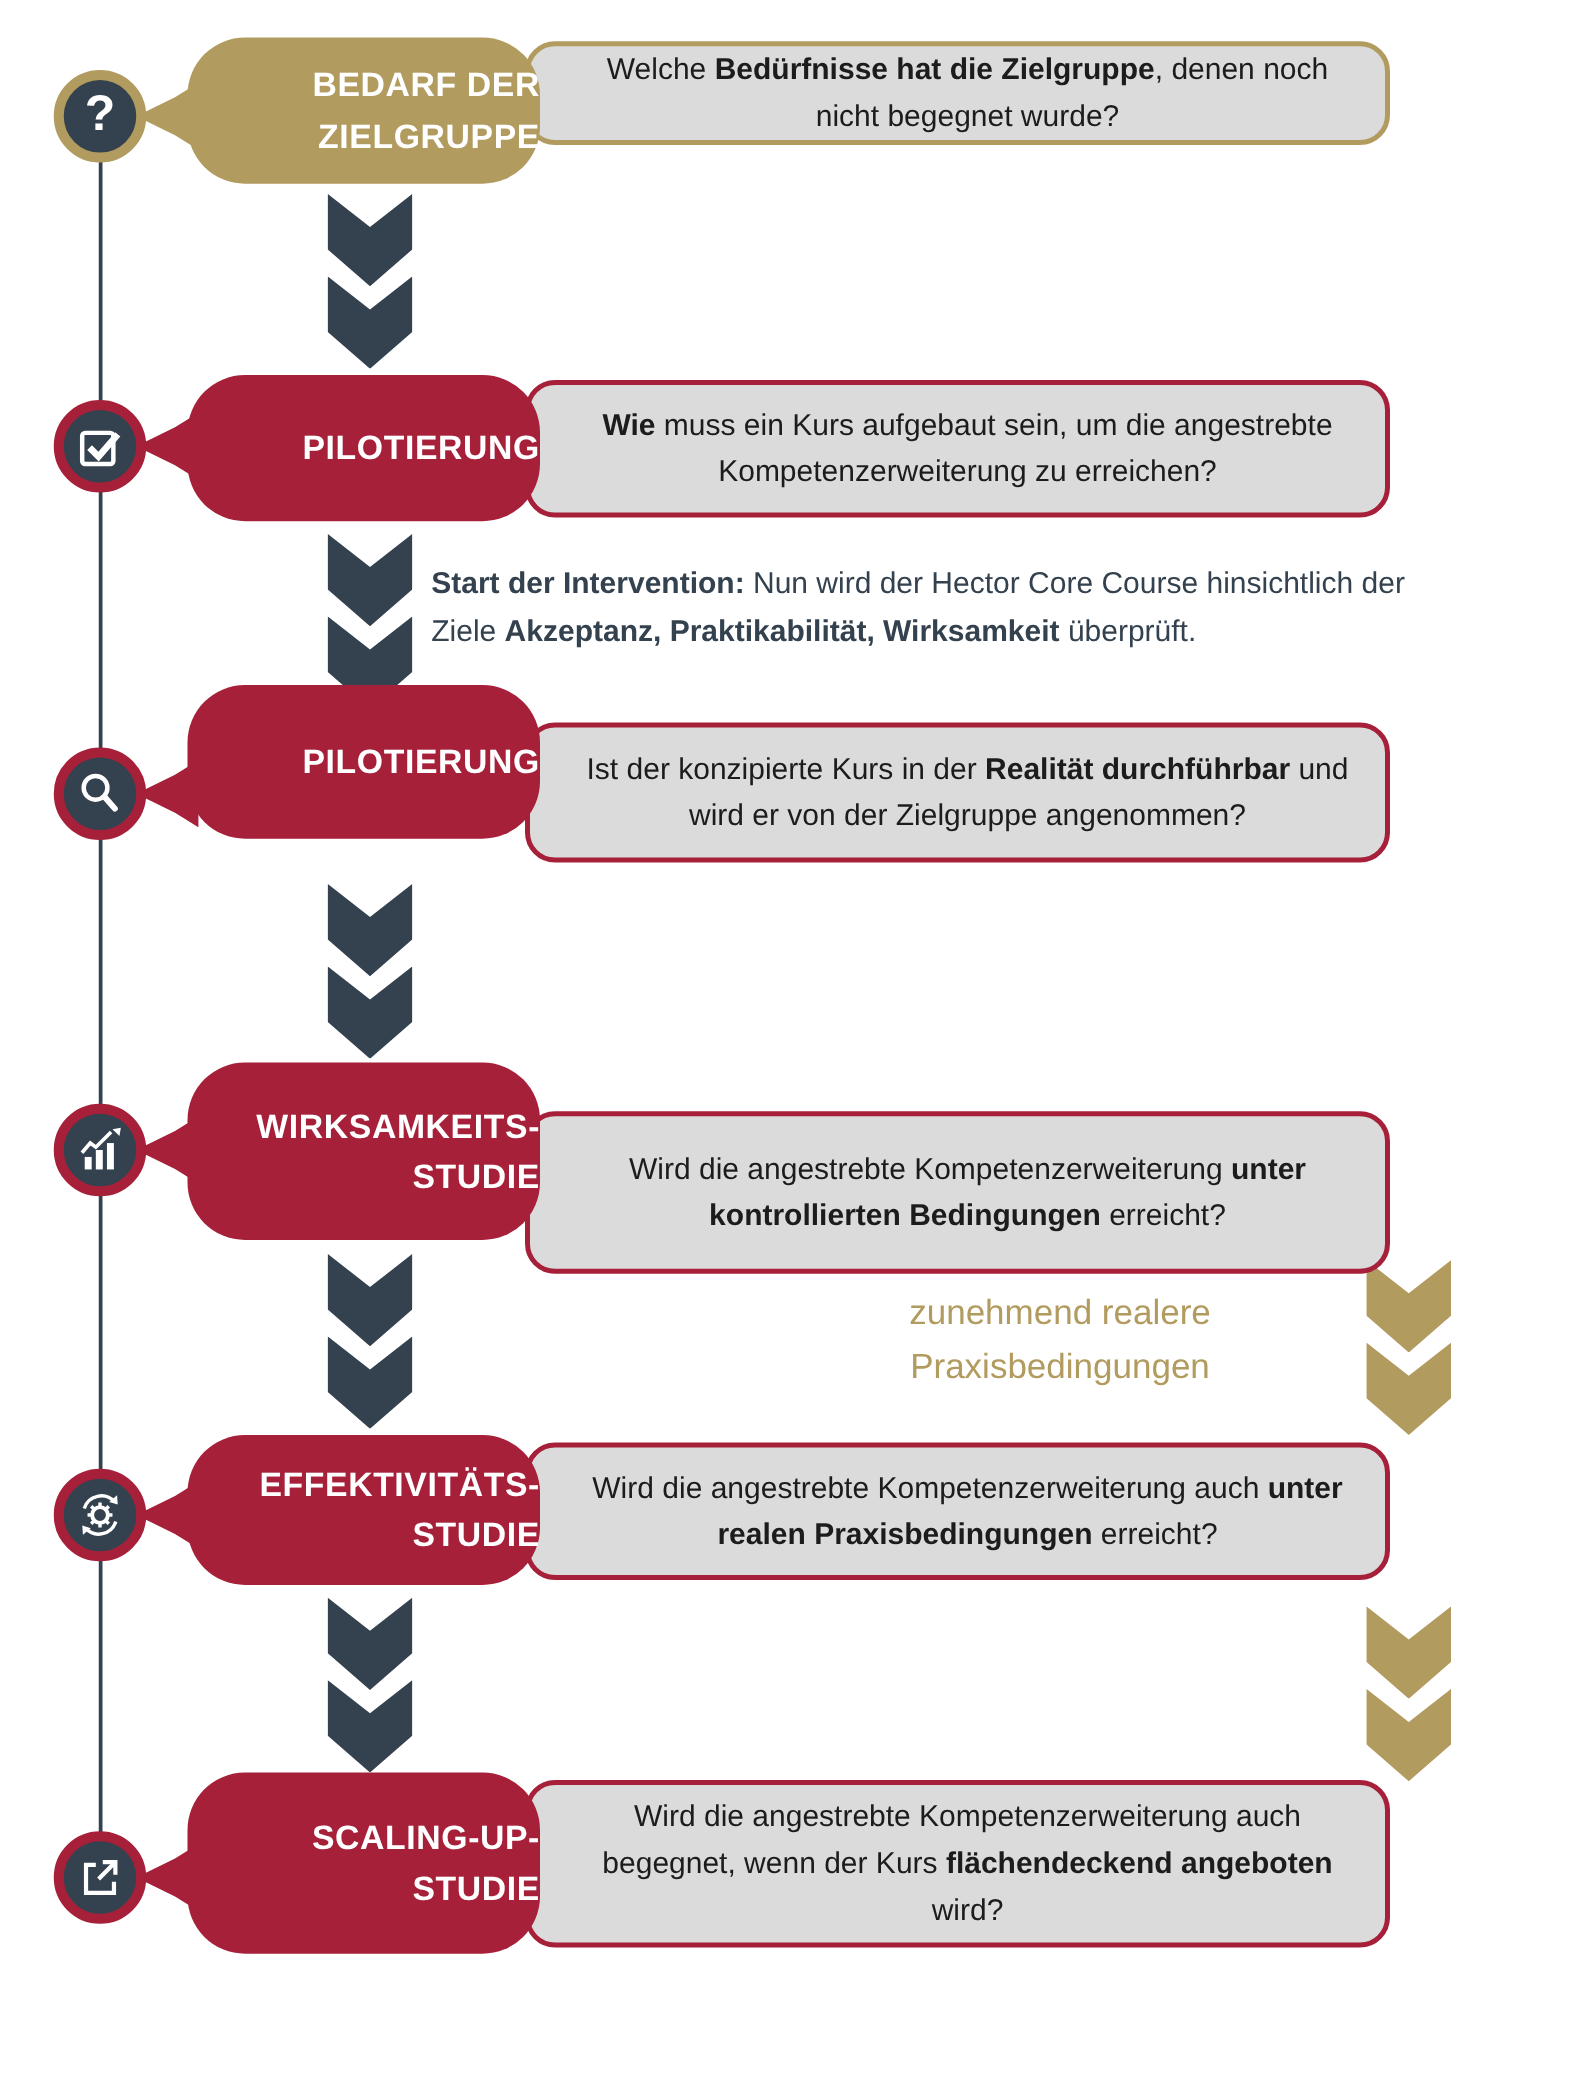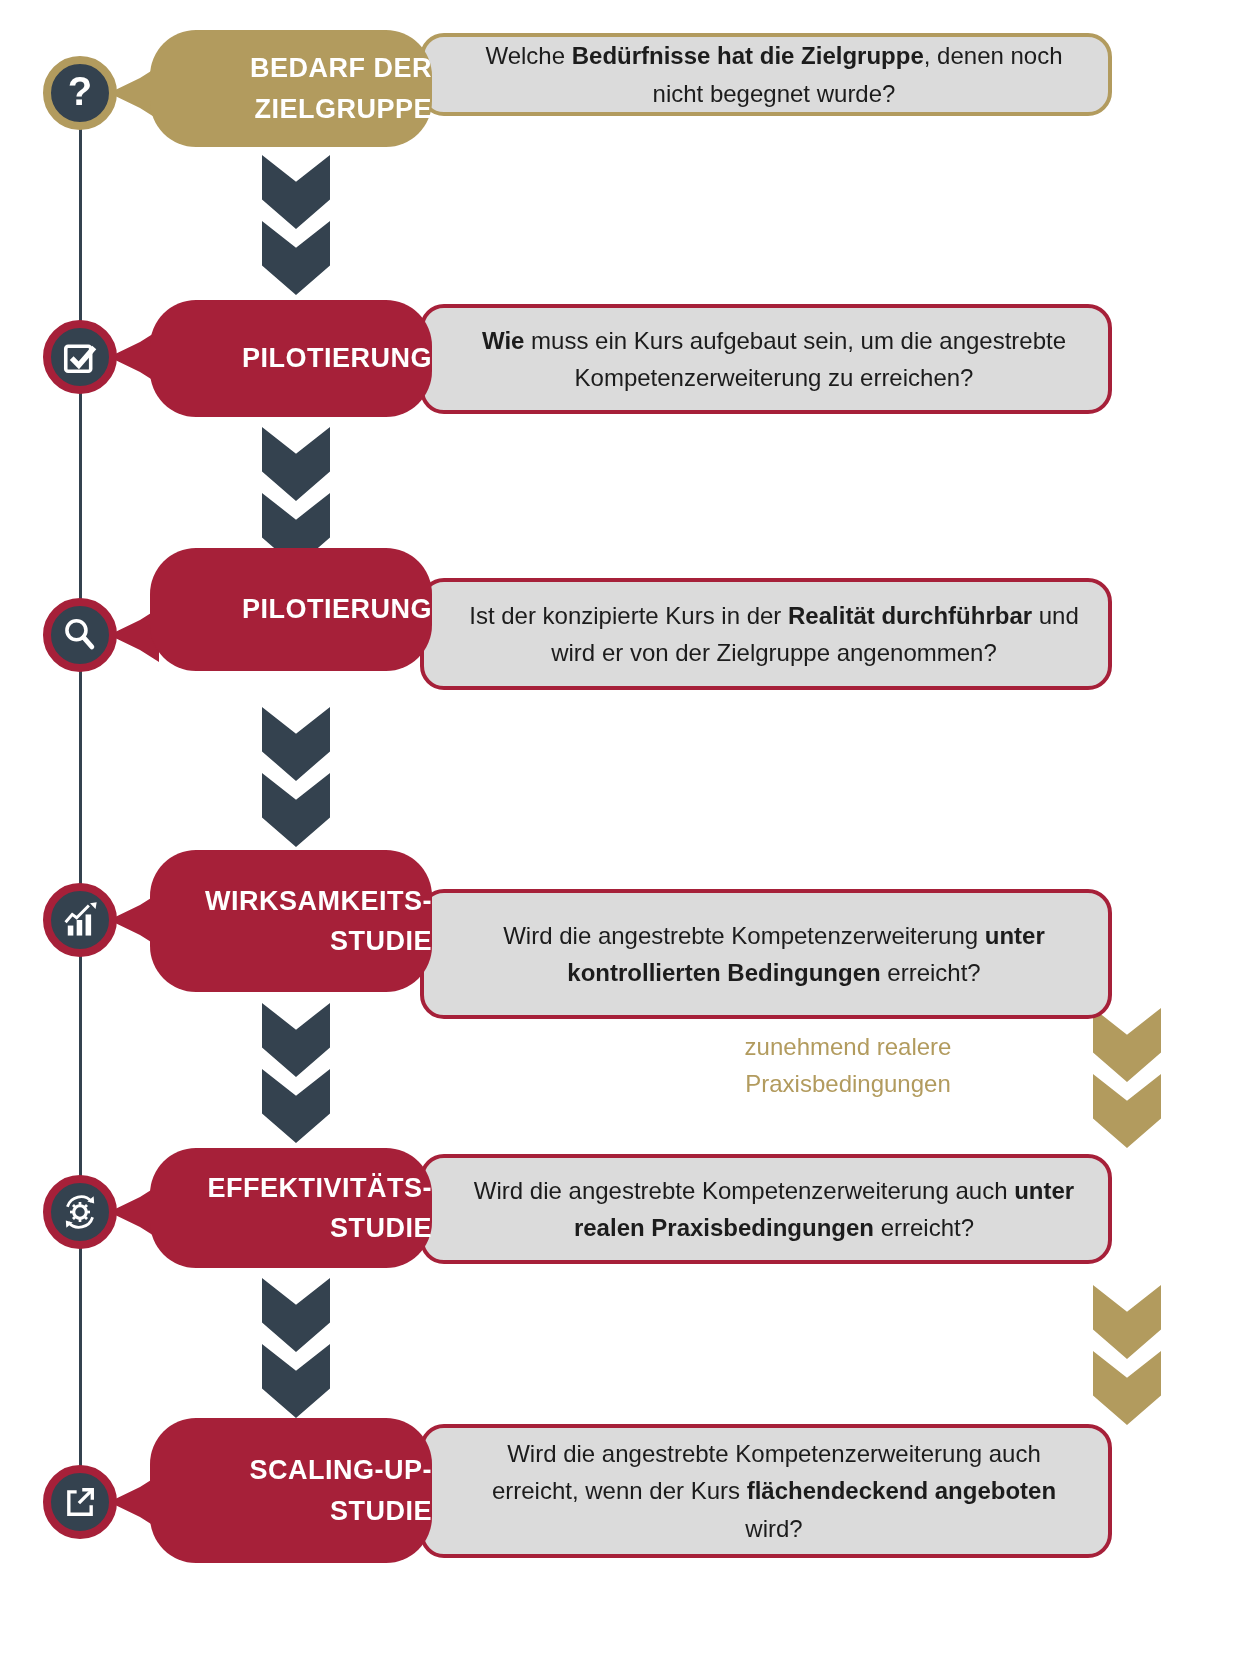--- a/index.html
+++ b/index.html
@@ -31,21 +31,21 @@
   .darrow{position:absolute;left:262px;width:68px;z-index:1;}
   .chev{width:68px;height:74px;background:var(--slate);margin-bottom:-8px;
     clip-path:polygon(0 0,50% 36%,100% 0,100% 60%,50% 100%,0 60%);}
   .chev.goldc{background:var(--gold);}
   .garrow{position:absolute;left:1093px;width:68px;z-index:1;}
 
   .note{position:absolute;left:345px;top:448px;width:815px;font-size:24px;color:var(--slate);
     line-height:1.62;text-align:left;z-index:2;}
   .note b{font-weight:bold;}
   .goldnote{position:absolute;left:690px;top:1028px;width:316px;text-align:center;
-    color:var(--gold);font-size:24px;line-height:1.55;z-index:2;}
+    color:var(--gold);font-size:28px;line-height:1.55;z-index:2;}
 
   svg{display:block;}
 </style>
 </head>
 <body>
 
 <div class="canvas">
   <div class="vline"></div>
 
   <div class="badge gold" style="top:56px;">
@@ -76,20 +76,23 @@
     <span>PILOTIERUNG</span>
     <span></span>
   </div>
   <div class="descbox red" style="top:304px;height:110px;">
     <div><b>Wie</b><span> muss ein Kurs aufgebaut sein, um die angestrebte Kompetenzerweiterung zu erreichen?</span></div>
   </div>
 
   <div class="darrow" style="top:427px;">
     <div class="chev"></div>
     <div class="chev"></div>
+  </div>
+  <div class="note">
+    <div><b>Start der Intervention:</b><span> Nun wird der Hector Core Course hinsichtlich der Ziele </span><b>Akzeptanz, Praktikabilität, Wirksamkeit</b><span> überprüft.</span></div>
   </div>
 
   <div class="badge red" style="top:598px;">
     <svg viewBox="0 0 32 32" width="38" height="38">
       <circle cx="13" cy="12" r="8" fill="none" stroke="#fff" stroke-width="3"></circle>
       <line x1="19" y1="18" x2="26" y2="26" stroke="#fff" stroke-width="4" stroke-linecap="round"></line>
     </svg>
   </div>
   <div class="connector red" style="top:608px;"></div>
   <div class="labelbox red" style="top:548px;height:123px;">
@@ -179,15 +182,15 @@
       <path d="M19 6 h9 v9" fill="none" stroke="#fff" stroke-width="3"></path>
       <line x1="27" y1="7" x2="16" y2="18" stroke="#fff" stroke-width="3"></line>
     </svg>
   </div>
   <div class="connector red" style="top:1475px;"></div>
   <div class="labelbox red" style="top:1418px;height:145px;">
     <span>SCALING-UP-</span>
     <span>STUDIE</span>
   </div>
   <div class="descbox red" style="top:1424px;height:134px;">
-    <div><span>Wird die angestrebte Kompetenzerweiterung auch erreicht, wenn der Kurs </span><b>flächendeckend angeboten</b><span> wird?</span></div>
+    <div><span>Wird die angestrebte Kompetenzerweiterung auch begegnet, wenn der Kurs </span><b>flächendeckend angeboten</b><span> wird?</span></div>
   </div>
 </div>
 
 </body></html>

